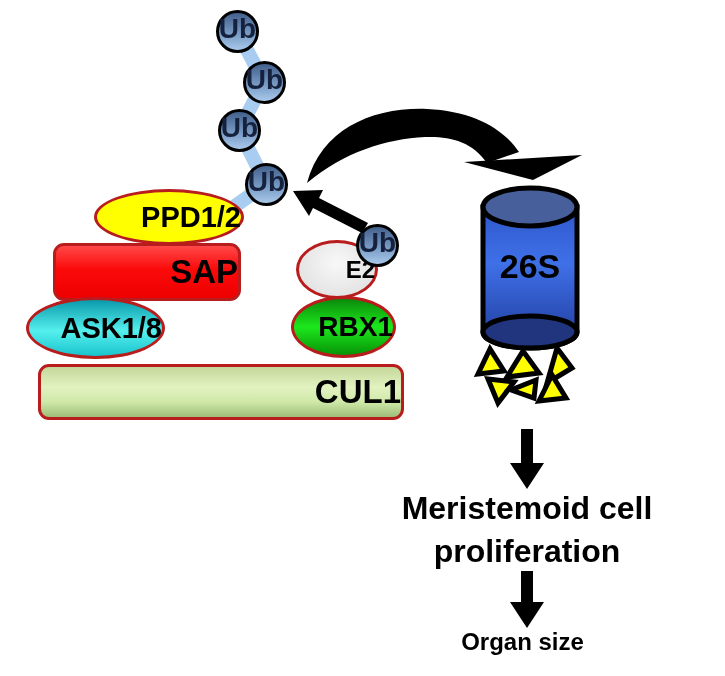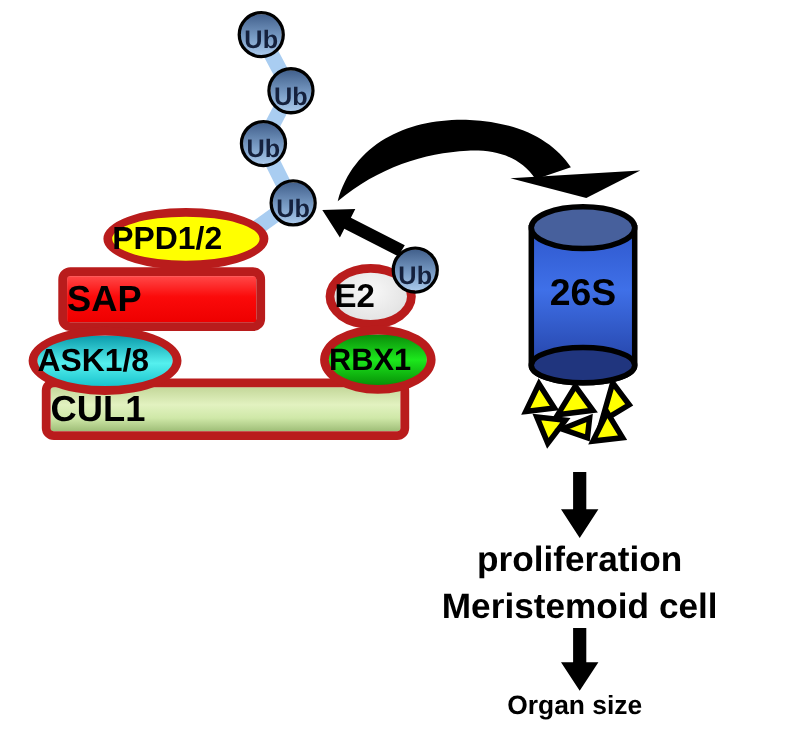--- a/index.html
+++ b/index.html
@@ -2,43 +2,43 @@
 <html><head>
 <meta charset="utf-8">
 <style>
   html,body{margin:0;padding:0;background:#fff;}
   #figure{
     position:relative;width:725px;height:676px;background:#ffffff;
     font-family:"Liberation Sans",sans-serif;overflow:hidden;
   }
   #vector-layer{position:absolute;left:0;top:0;z-index:1;}
   .node{
-    position:absolute;z-index:3;display:flex;align-items:center;justify-content:flex-start;
-    box-sizing:border-box;border:8px solid #b91c1c;font-weight:bold;color:#000;
+    position:absolute;z-index:3;display:flex;align-items:center;justify-content:flex-end;
+    box-sizing:border-box;border:3px solid #b91c1c;font-weight:bold;color:#000;
   }
   .ellipse{border-radius:50%;}
   .rrect{border-radius:11px;}
   .ub{
     position:absolute;width:43px;height:43px;border-radius:50%;
     box-sizing:border-box;border:3px solid #000;
     background:linear-gradient(180deg,#42608c 0%,#7c9fc8 60%,#a9c8ea 100%);
-    color:#15213d;font-weight:bold;font-size:23px;
-    display:flex;align-items:flex-end;justify-content:center;z-index:2;
+    color:#15213d;font-weight:bold;font-size:28px;
+    display:flex;align-items:flex-start;justify-content:center;z-index:2;
   }
   .ub.on-e2{z-index:4;}
   #ppd{left:94px;top:189px;width:150px;height:56px;background:#ffff00;font-size:29px;z-index:2;}
   #sap{left:53px;top:243px;width:188px;height:58px;
        background:linear-gradient(180deg,#ff4848 0%,#fb0a0a 45%,#ee0000 100%);font-size:33px;z-index:3;}
   #e2{left:296px;top:240px;width:82px;height:59px;
-      background:radial-gradient(ellipse at 50% 38%,#f8f8f8 0%,#e3e3e3 75%,#d7d7d7 100%);font-size:30px;z-index:3;}
+      background:radial-gradient(ellipse at 50% 38%,#f8f8f8 0%,#e3e3e3 75%,#d7d7d7 100%);font-size:24px;z-index:3;}
   #ask{left:26px;top:297px;width:139px;height:62px;
        background:linear-gradient(180deg,#0a9aab 0%,#55f0ee 55%,#19c3cd 100%);font-size:29px;z-index:5;}
   #rbx{left:291px;top:296px;width:105px;height:62px;
        background:linear-gradient(180deg,#0a8a0a 0%,#1ce81c 50%,#079307 100%);font-size:28px;z-index:5;}
-  #cul1{left:38px;top:344px;width:334px;height:56px;
+  #cul1{left:38px;top:364px;width:366px;height:56px;
         background:linear-gradient(180deg,#c4d79a 0%,#e2f2c0 40%,#cfe8a8 70%,#9fbe78 100%);font-size:33px;z-index:4;}
   #label-26s{
     position:absolute;left:483px;top:246px;width:94px;height:40px;z-index:3;
     display:flex;align-items:center;justify-content:center;
     font-weight:bold;font-size:34px;color:#000;text-align:right;
   }
   .outcome-text{
     position:absolute;z-index:3;color:#000;font-weight:bold;text-align:center;
   }
   #outcome-prolif{left:360px;top:487px;width:334px;font-size:32px;line-height:43px;}
@@ -122,18 +122,18 @@
   <div id="rbx" class="node ellipse">
     <span>RBX1</span>
   </div>
   <div id="cul1" class="node rrect">
     <span>CUL1</span>
   </div>
 
   <div id="label-26s">26S</div>
 
   <div id="outcome-prolif" class="outcome-text">
+    <div>Meristemoid cell</div>
     <div>proliferation</div>
-    <div>Meristemoid cell</div>
   </div>
   <div id="outcome-organ" class="outcome-text">Organ size</div>
 
 </div>
 
 </body></html>

